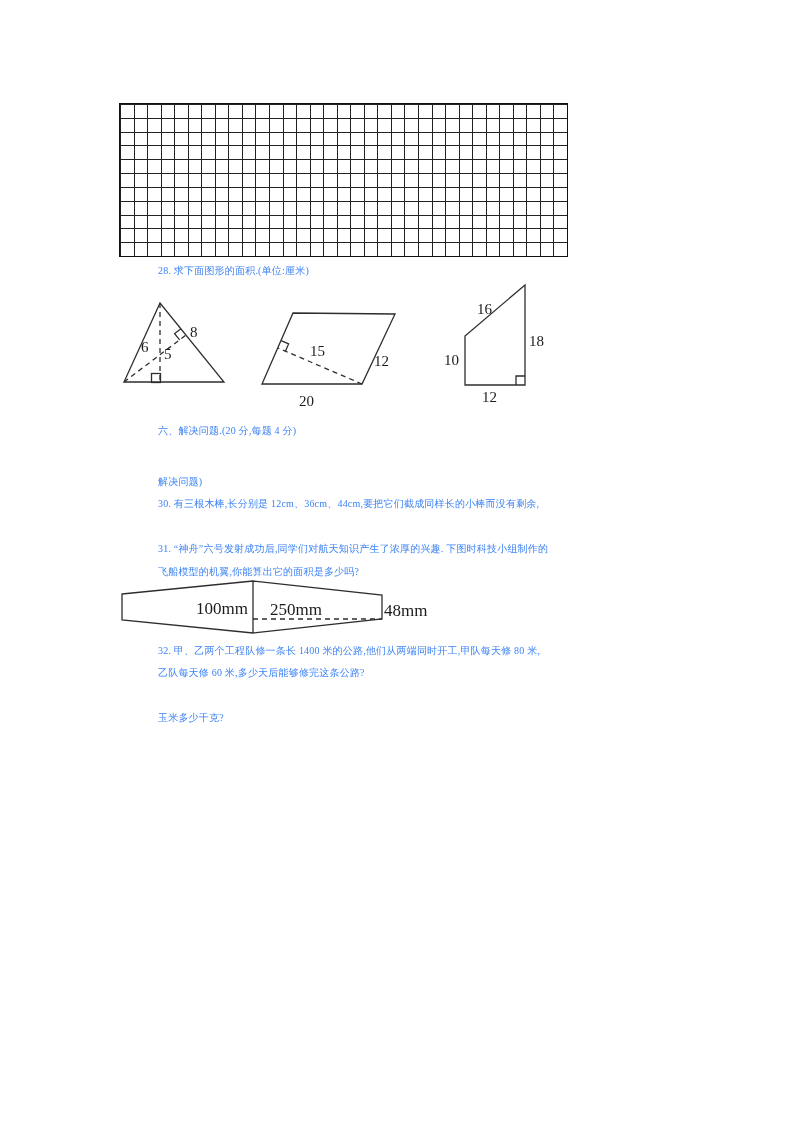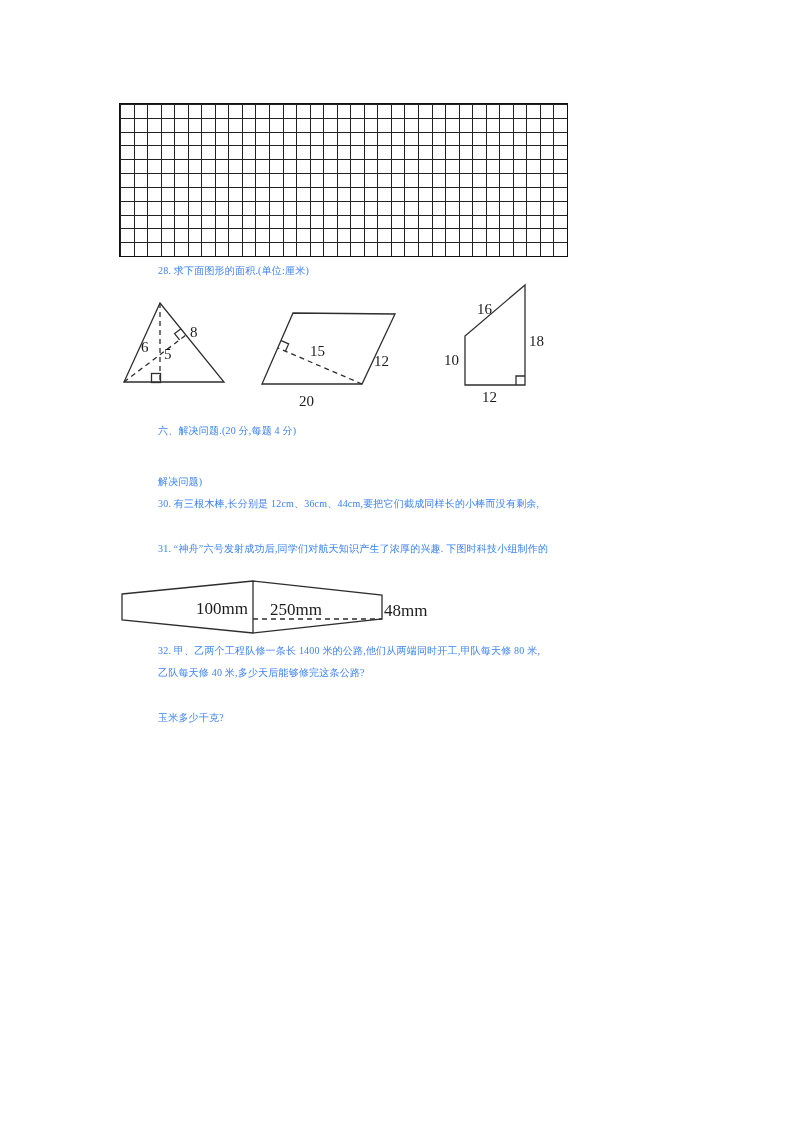--- a/index.html
+++ b/index.html
@@ -103,28 +103,29 @@
     </g>
   </svg>
 
   <div class="tline bold" style="top:421px">六、解决问题.(20 分,每题 4 分)</div>
 
   <div class="tline" style="top:472px">解决问题)</div>
 
   <div class="tline" style="top:494px">30. 有三根木棒,长分别是 12cm、36cm、44cm,要把它们截成同样长的小棒而没有剩余,</div>
 
   <div class="tline" style="top:539px">31. “神舟”六号发射成功后,同学们对航天知识产生了浓厚的兴趣. 下图时科技小组制作的</div>
+  <div class="tline" style="top:562px">飞船模型的机翼,你能算出它的面积是多少吗?</div>
 
   <svg class="fig-svg" style="left:115px; top:575px" width="330" height="65" viewBox="115 575 330 65">
     <path d="M122,594 L253,581 L382,595 L382,619 L253,633 L122,620 Z"></path>
     <line x1="253" y1="581" x2="253" y2="633"></line>
     <line class="dashed" x1="253" y1="619" x2="382" y2="619"></line>
     <text class="big" x="248" y="614" text-anchor="end">100mm</text>
     <text class="big" x="270" y="615">250mm</text>
     <text class="big" x="384" y="616">48mm</text>
   </svg>
 
   <div class="tline" style="top:641px">32. 甲、乙两个工程队修一条长 1400 米的公路,他们从两端同时开工,甲队每天修 80 米,</div>
-  <div class="tline" style="top:663px">乙队每天修 40 米,多少天后能够修完这条公路?</div>
+  <div class="tline" style="top:663px">乙队每天修 60 米,多少天后能够修完这条公路?</div>
 
   <div class="tline" style="top:708px">玉米多少千克?</div>
 
 </div>
 
 </body></html>

